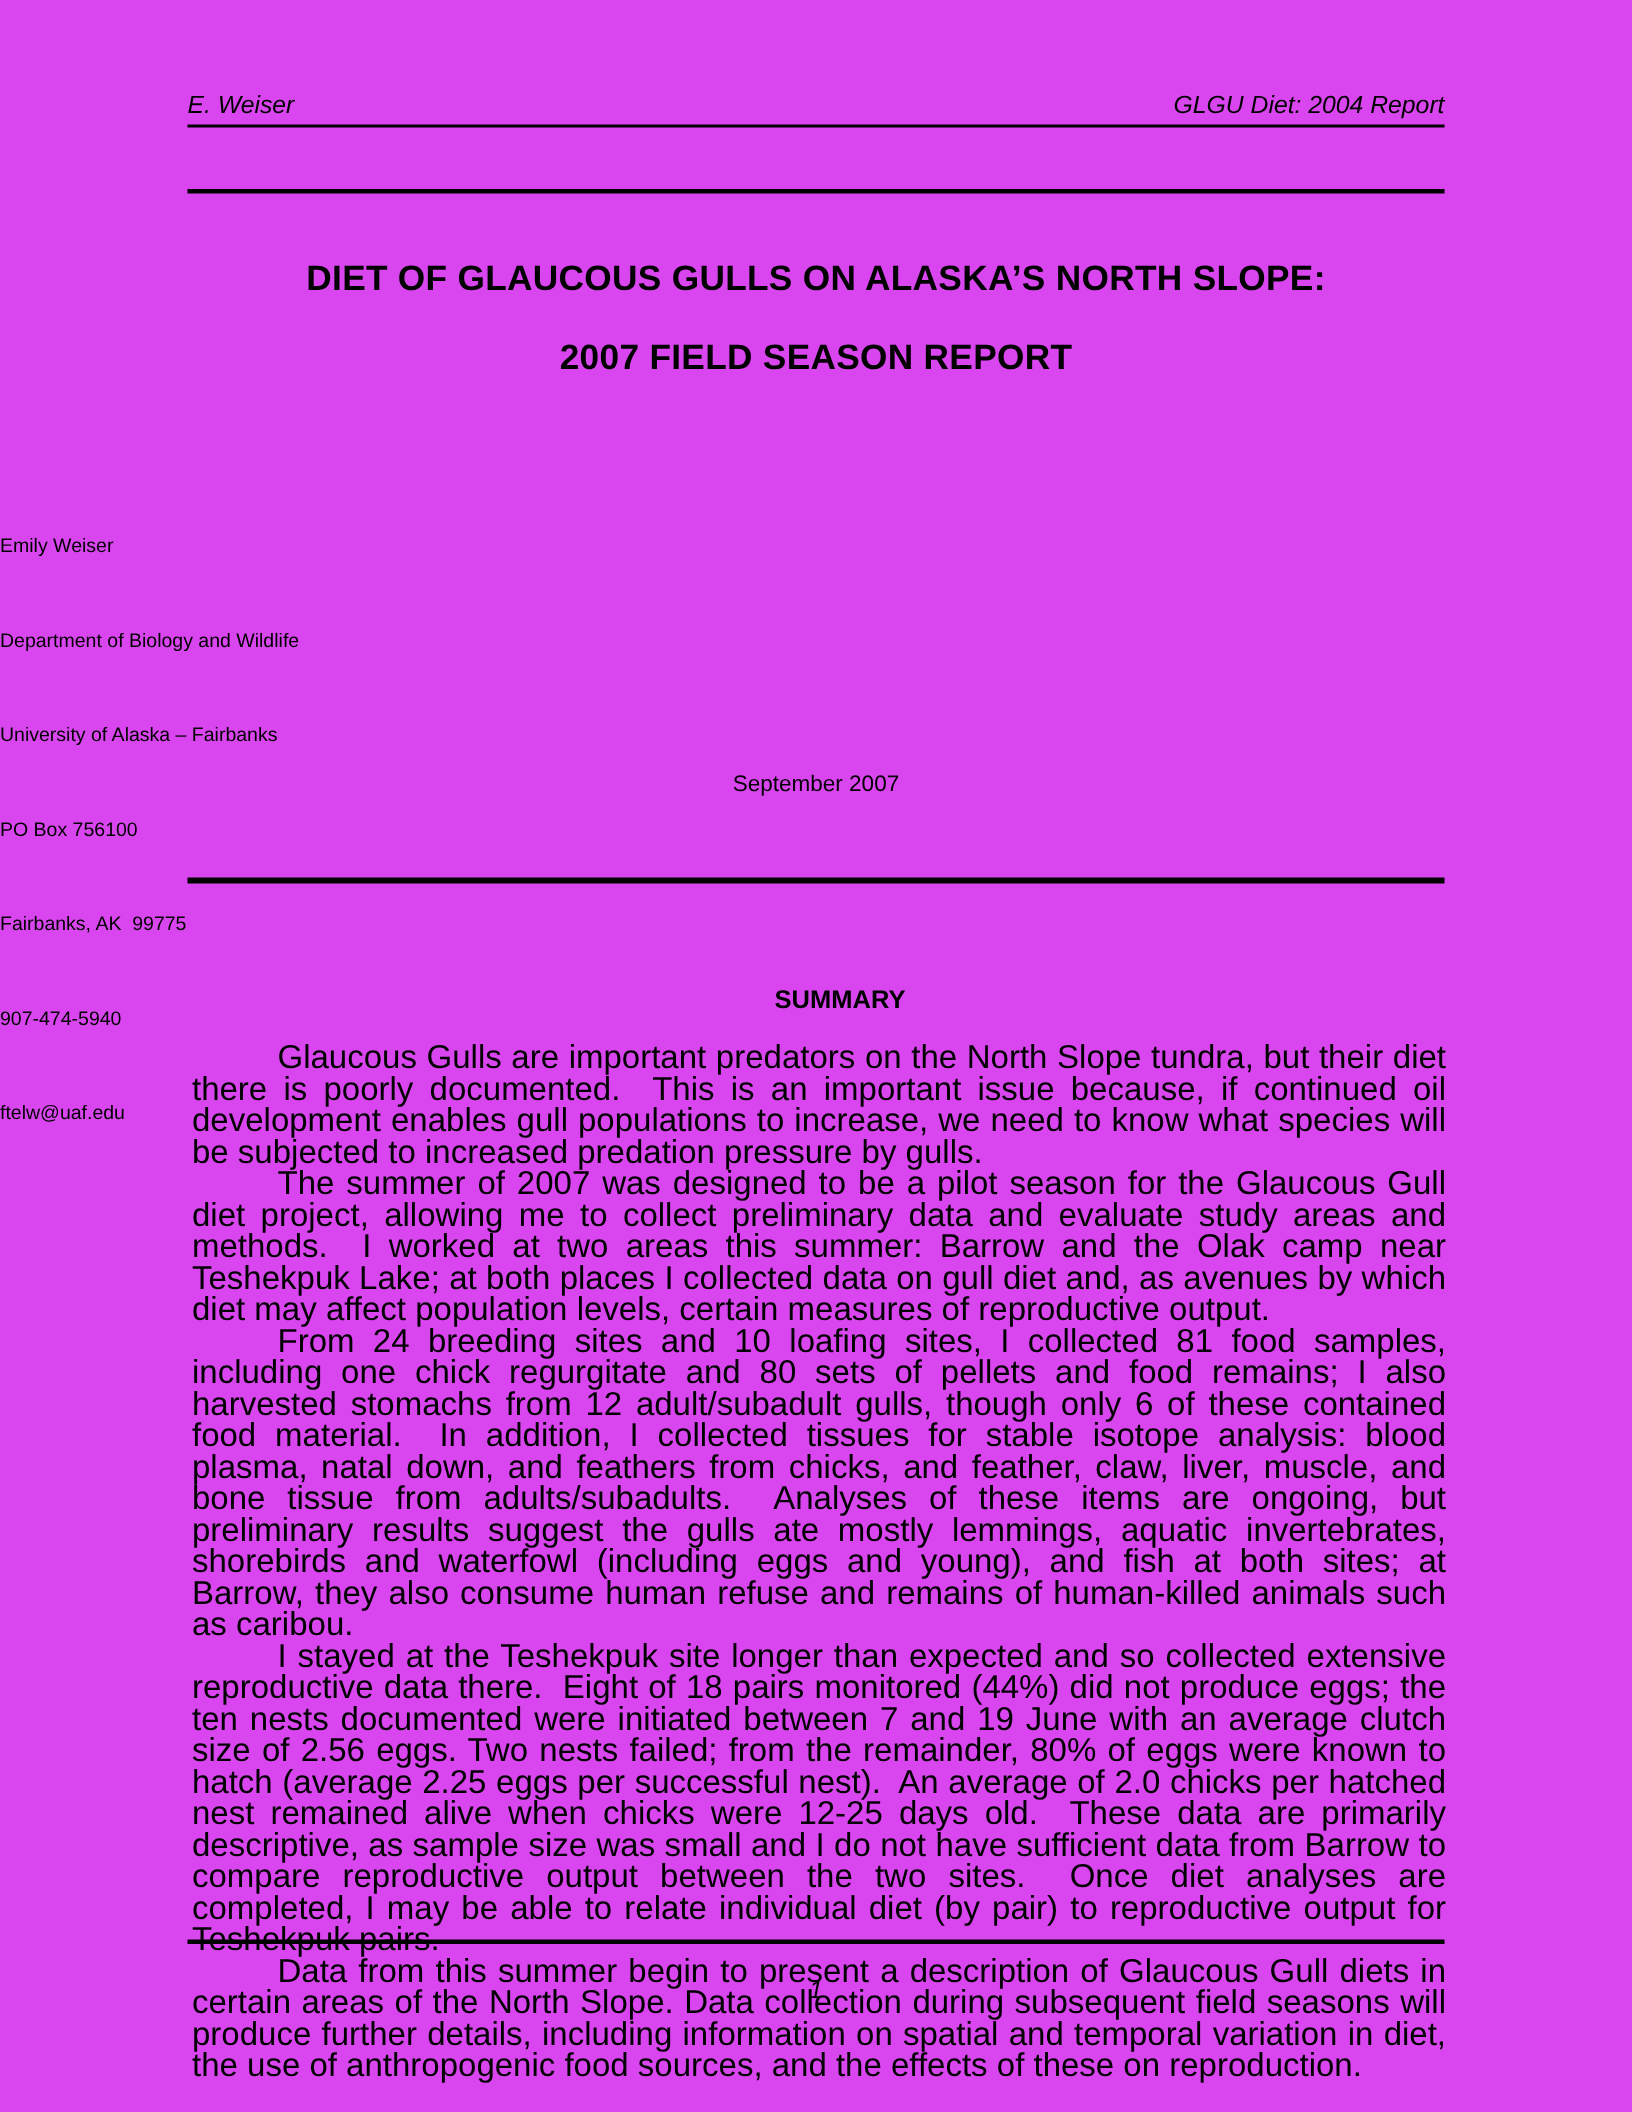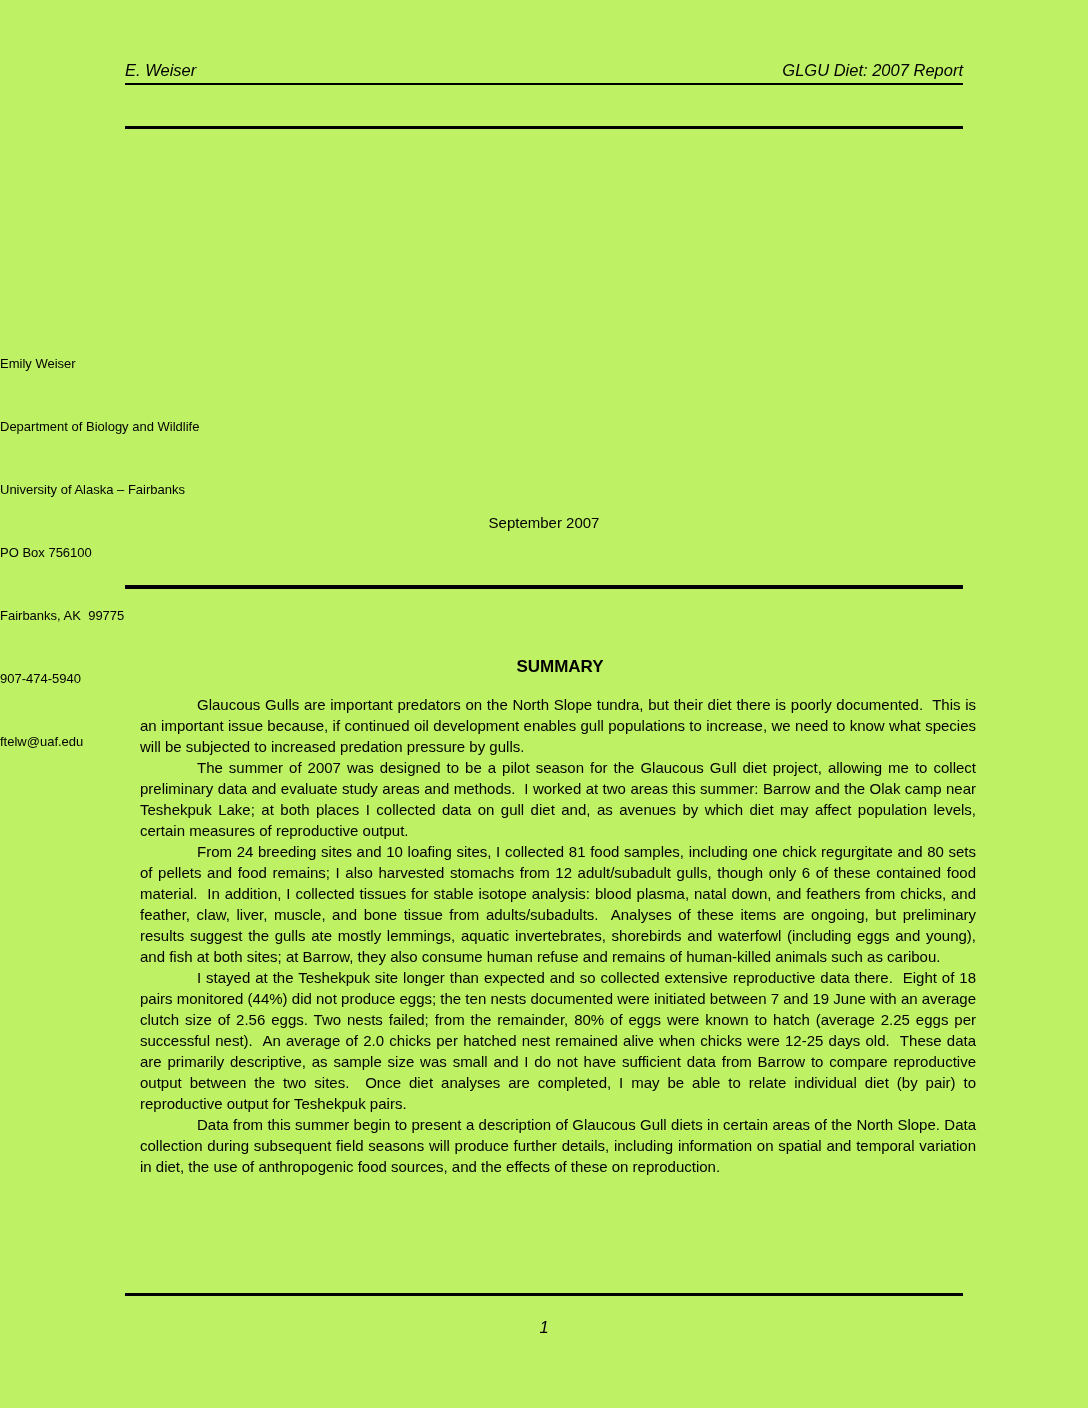--- a/index.html
+++ b/index.html
@@ -5,21 +5,21 @@
   html, body {
     margin: 0;
     padding: 0;
     background: #e8e8e8;
   }
   .page {
     position: relative;
     width: 1088px;
     height: 1408px;
     margin: 0 auto;
-    background: #bef264;
+    background: #d946ef;
     color: #000000;
     font-family: "Liberation Sans", "DejaVu Sans", sans-serif;
     overflow: hidden;
   }
   .running-header {
     position: absolute;
     top: 60px;
     left: 125px;
     width: 838px;
     display: flex;
@@ -78,23 +78,23 @@
     width: 100%;
     text-align: center;
     margin: 0;
     font-size: 17px;
     font-weight: bold;
     line-height: 19px;
   }
   .body-text {
     position: absolute;
     top: 694px;
-    left: 140px;
+    left: 128px;
     width: 836px;
-    font-size: 15px;
+    font-size: 22px;
     line-height: 21px;
     text-align: justify;
   }
   .body-text p {
     margin: 0;
     text-indent: 57px;
     white-space: pre-wrap;
   }
   .page-number {
     position: absolute;
@@ -106,26 +106,30 @@
     font-style: italic;
   }
 </style>
 </head>
 <body>
 
 <div class="page">
 
   <header class="running-header">
     <span>E. Weiser</span>
-    <span>GLGU Diet: 2007 Report</span>
+    <span>GLGU Diet: 2004 Report</span>
   </header>
 
   <div class="rule rule-header"></div>
   <div class="rule rule-top"></div>
 
+  <div class="title-block">
+    <h1>DIET OF GLAUCOUS GULLS ON ALASKA’S NORTH SLOPE:</h1>
+    <h1>2007 FIELD SEASON REPORT</h1>
+  </div>
 
   <div class="author-block">
     <div>Emily Weiser</div>
     <div>Department of Biology and Wildlife</div>
     <div>University of Alaska – Fairbanks</div>
     <div>PO Box 756100</div>
     <div>Fairbanks, AK  99775</div>
     <div>907-474-5940</div>
     <div>ftelw@uaf.edu</div>
   </div>

